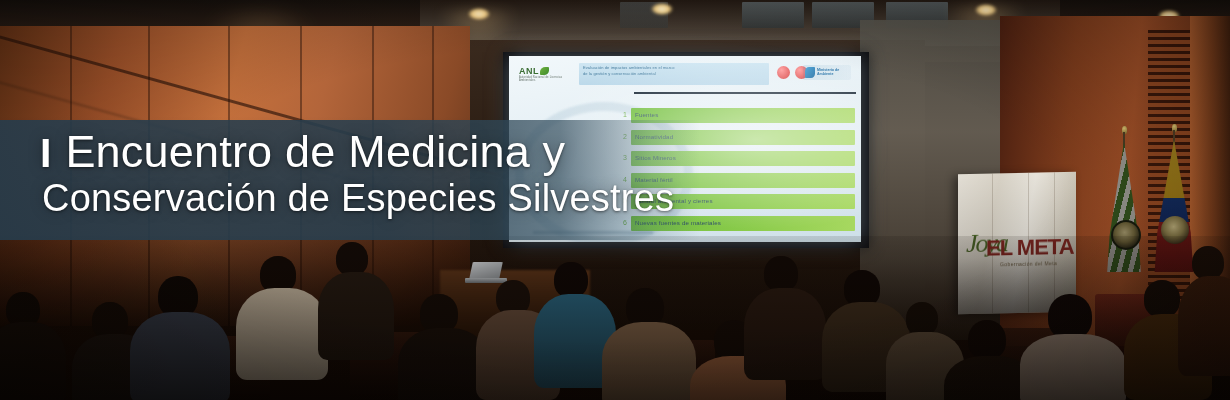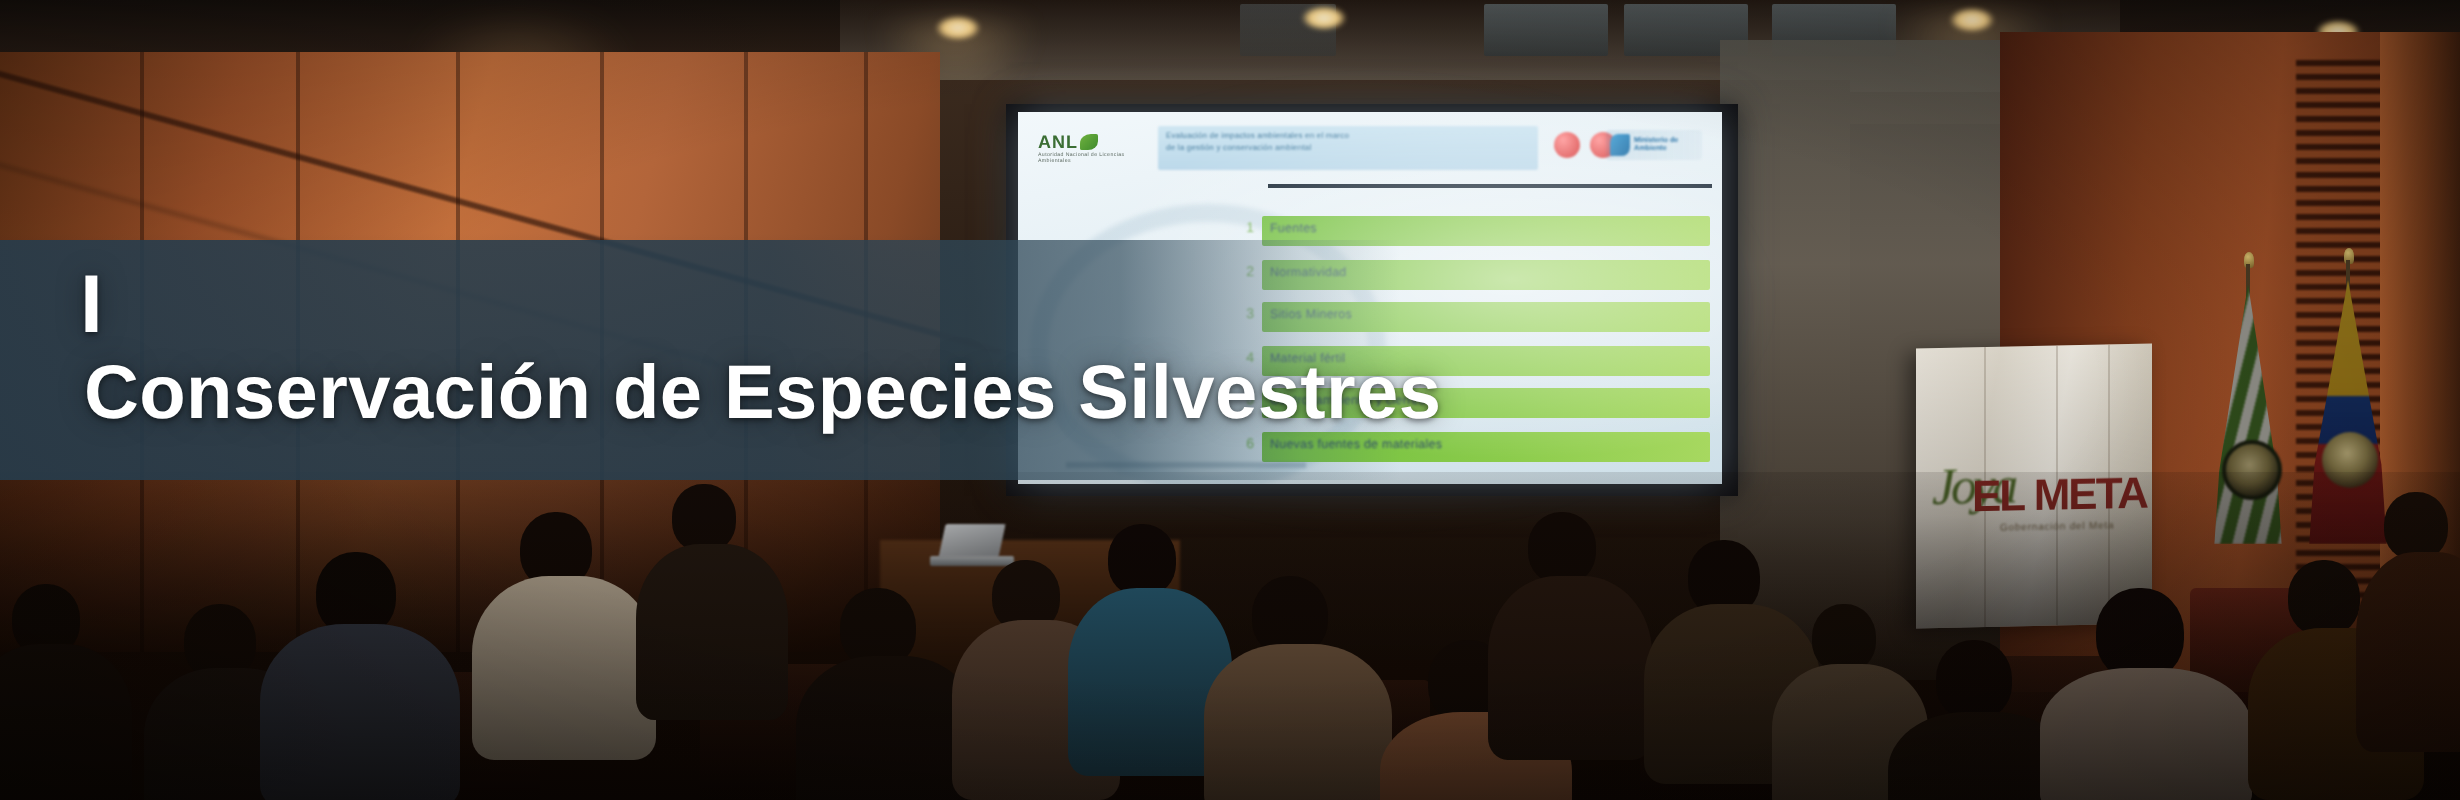--- a/index.html
+++ b/index.html
@@ -350,21 +350,21 @@
     font-size:45px;line-height:52px;
     font-weight:300;letter-spacing:.2px;
     white-space:nowrap;
     display:flex;align-items:baseline;gap:14px;
   }
   .roman{
     font-weight:bold;font-size:41px;letter-spacing:0;
   }
   .line2{
     font-size:38px;line-height:46px;
-    font-weight:700;letter-spacing:.2px;
+    font-weight:400;letter-spacing:.2px;
     margin-top:-4px;margin-left:2px;
     white-space:nowrap;
   }
 </style>
 </head>
 <body>
 
 <div class="hero">
 
   <div class="photo">
@@ -573,17 +573,18 @@
     </div>
     <div class="audience-shade"></div>
 
     <div class="vignette"></div>
   </div>
 
   <div class="overlay"></div>
   <div class="title-block">
     <div class="line1">
       <span class="roman">I</span>
+      <span>Encuentro de Medicina y</span>
     </div>
     <div class="line2">Conservación de Especies Silvestres</div>
   </div>
 
 </div>
 
 </body></html>

